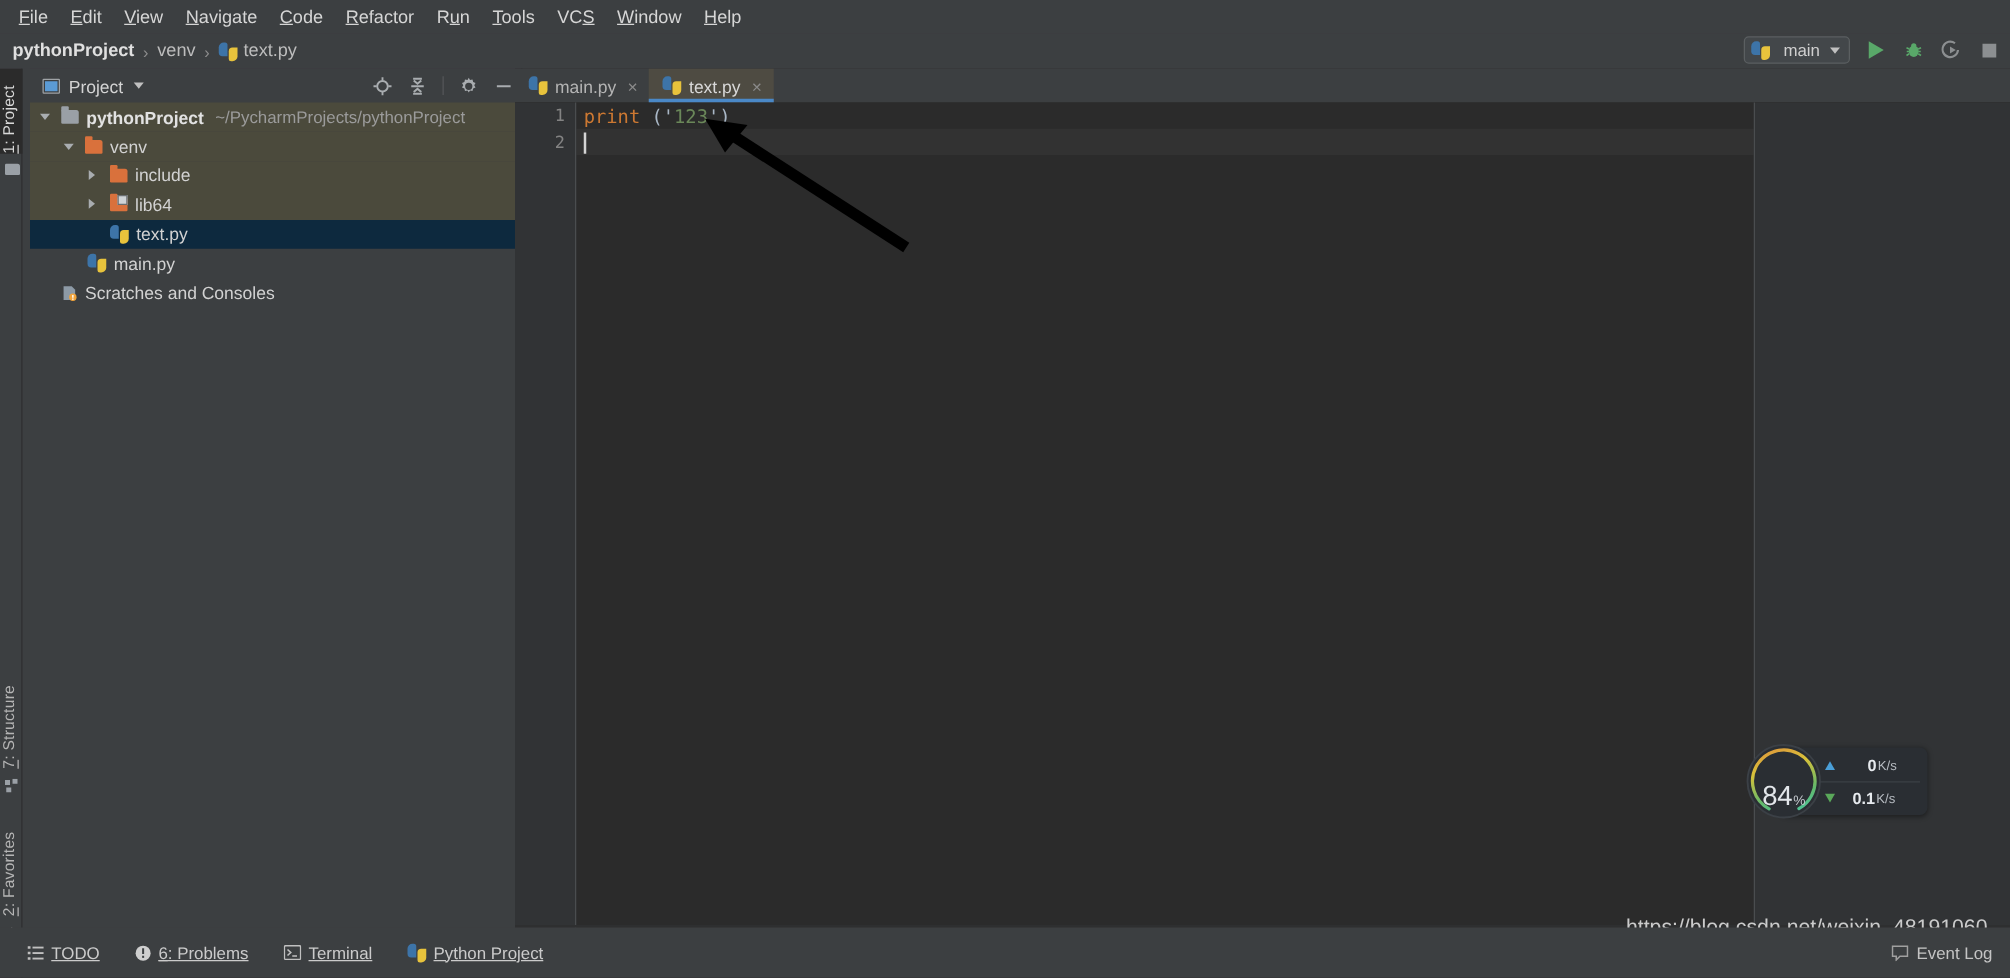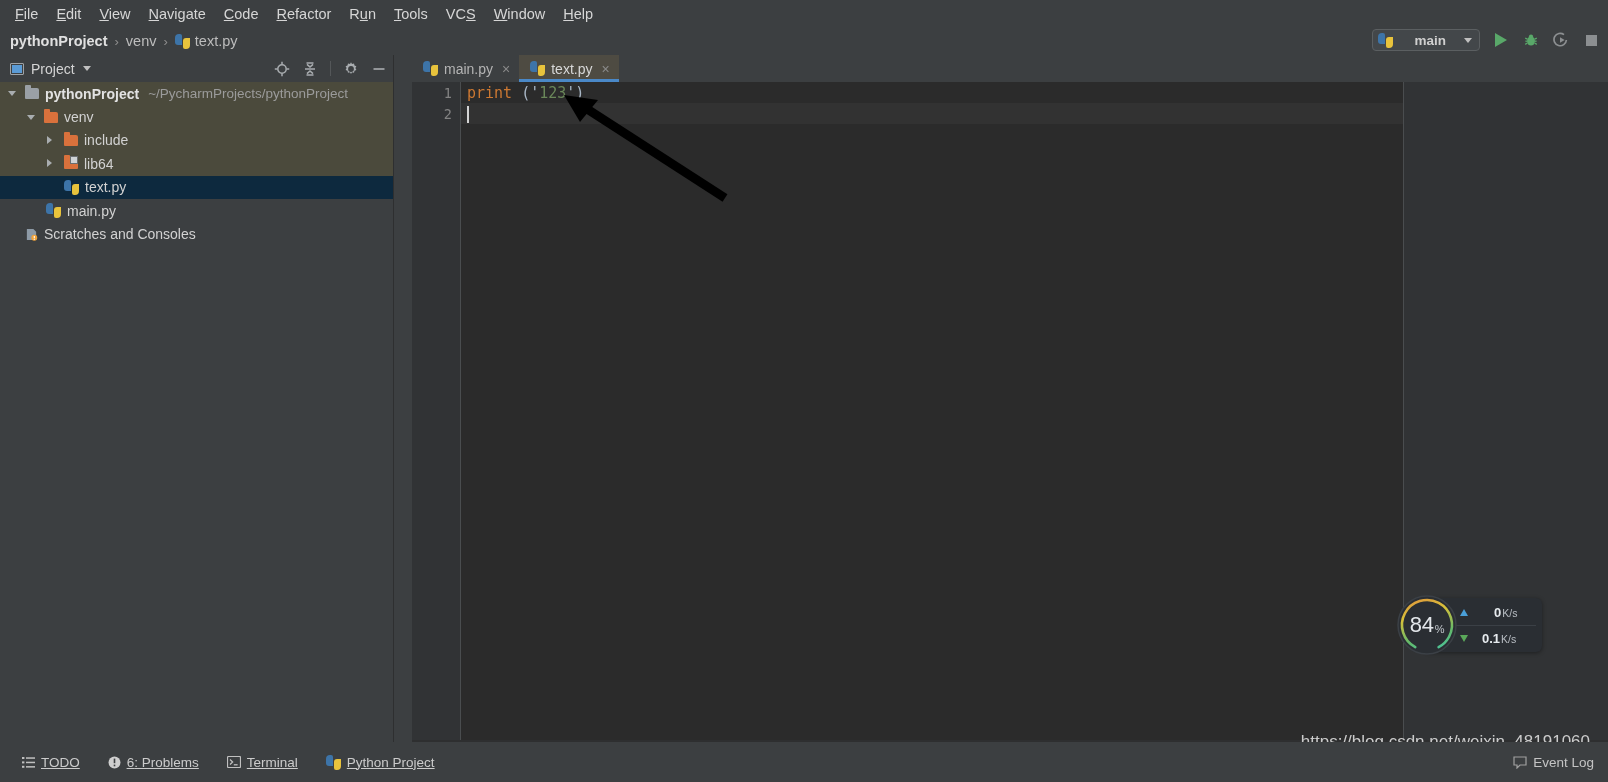--- a/index.html
+++ b/index.html
@@ -37,23 +37,23 @@
   }
   .py-ico::before { background: #3d74a8; left: 0; top: 0; border-radius: 4px 2px 0 3px; }
   .py-ico::after  { background: #e8c33c; right: 0; bottom: 0; border-radius: 3px 0 4px 2px; }
 
   
   .toolbar-right {
     position: absolute; right: 8px; top: 26px; height: 28px;
     display: flex; align-items: center; gap: 12px;
   }
   .runcfg {
-    display: flex; align-items: center; gap: 16px;
+    display: flex; align-items: center; gap: 6px;
     border: 1px solid #5b5f61; border-radius: 4px;
-    height: 22px; padding: 0 7px 0 5px; background: #43474a; font-weight: bold;
+    height: 22px; padding: 0 7px 0 5px; background: #43474a;
   }
   .runcfg .lbl { font-size: 13.5px; color: #cfcfcf; }
   .caret-dn { width: 0; height: 0; border-left: 4px solid transparent; border-right: 4px solid transparent; border-top: 5px solid #c0c0c0; margin-left: 2px; }
   .tb-ico { width: 18px; height: 18px; display: flex; align-items: center; justify-content: center; }
   .tri-run { width: 0; height: 0; border-top: 7px solid transparent; border-bottom: 7px solid transparent; border-left: 12px solid #59a869; }
   .stop-sq { width: 11px; height: 11px; background: #8c8f91; }
 
   
   .leftstripe {
     position: absolute; left: 0; top: 55px; width: 18px; height: 727px;
@@ -66,21 +66,21 @@
     font-size: 12.5px; color: #b5b5b5; letter-spacing: .2px;
     text-align: left; white-space: nowrap;
   }
   .vtab.active { background: #2b2b2b; color: #d8d8d8; }
   .vtab u { text-decoration: underline; }
   .stripe-ico { position: absolute; left: 4px; width: 11px; height: 11px; }
   .folder-mini { background: #9aa0a6; border-radius: 1px 2px 1px 1px; }
 
   
   .projpanel {
-    position: absolute; left: 0; top: 55px; width: 394px; height: 687px;
+    position: absolute; left: 24px; top: 55px; width: 394px; height: 687px;
     background: #3c3f41; border-right: 1px solid #2e2f30;
   }
   .proj-header {
     position: relative; height: 27px; display: flex; align-items: center;
     padding-left: 10px; background: #3c3f41;
   }
   .proj-title { font-size: 14px; color: #d4d4d4; margin-left: 7px; }
   .win-ico { width: 14px; height: 12px; border: 1.6px solid #9fa3a6; border-radius: 1px; position: relative; background: #3c3f41; }
   .win-ico::after { content: ""; position: absolute; inset: 1px; background: #5b9bd5; }
   .proj-hdr-icons { position: absolute; right: 6px; top: 0; height: 27px; display: flex; align-items: center; gap: 12px; }
@@ -153,21 +153,21 @@
   .perf {
     position: absolute; left: 1396px; top: 594px; width: 146px; height: 62px;
   }
   .perf-bg {
     position: absolute; left: 28px; top: 4px; width: 118px; height: 54px;
     background: #2a2e33; border-radius: 6px; box-shadow: 0 1px 4px rgba(0,0,0,.4);
   }
   .perf-sep { position: absolute; left: 34px; top: 31px; width: 106px; height: 1px; background: #3b4046; }
   .gauge { position: absolute; left: 0; top: 0; width: 62px; height: 62px; }
   .gauge-txt {
-    position: absolute; left: 0; top: 0; width: 62px; height: 62px;
+    position: absolute; left: 0; top: 12px; width: 62px; height: 62px;
     display: flex; align-items: center; justify-content: center;
     color: #e2e6ea; font-size: 22px; letter-spacing: -.3px;
   }
   .gauge-pct { font-size: 11px; color: #c3c8cd; margin-left: 1px; align-self: center; padding-top: 7px; }
   .spd { position: absolute; display: flex; align-items: center; }
   .spd .num { font-size: 13px; font-weight: bold; color: #e6eaee; }
   .spd .unit { font-size: 10.5px; color: #b9bec4; margin-left: 1px; }
   .arr-up, .arr-dn { width: 0; height: 0; }
   .arr-up { border-left: 4px solid transparent; border-right: 4px solid transparent; border-bottom: 7px solid #4a9fd8; }
   .arr-dn { border-left: 4px solid transparent; border-right: 4px solid transparent; border-top: 7px solid #5aa85a; }

